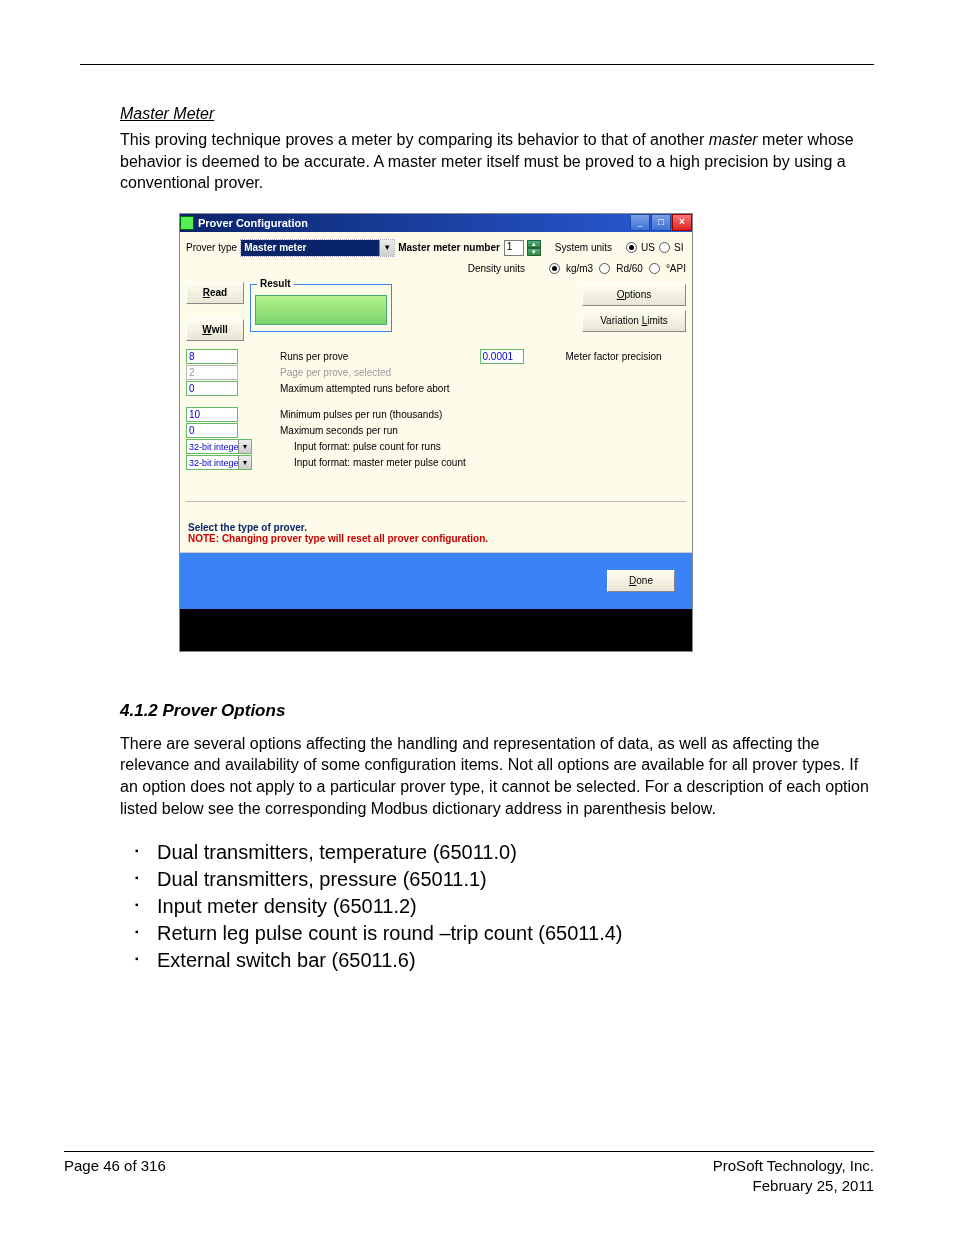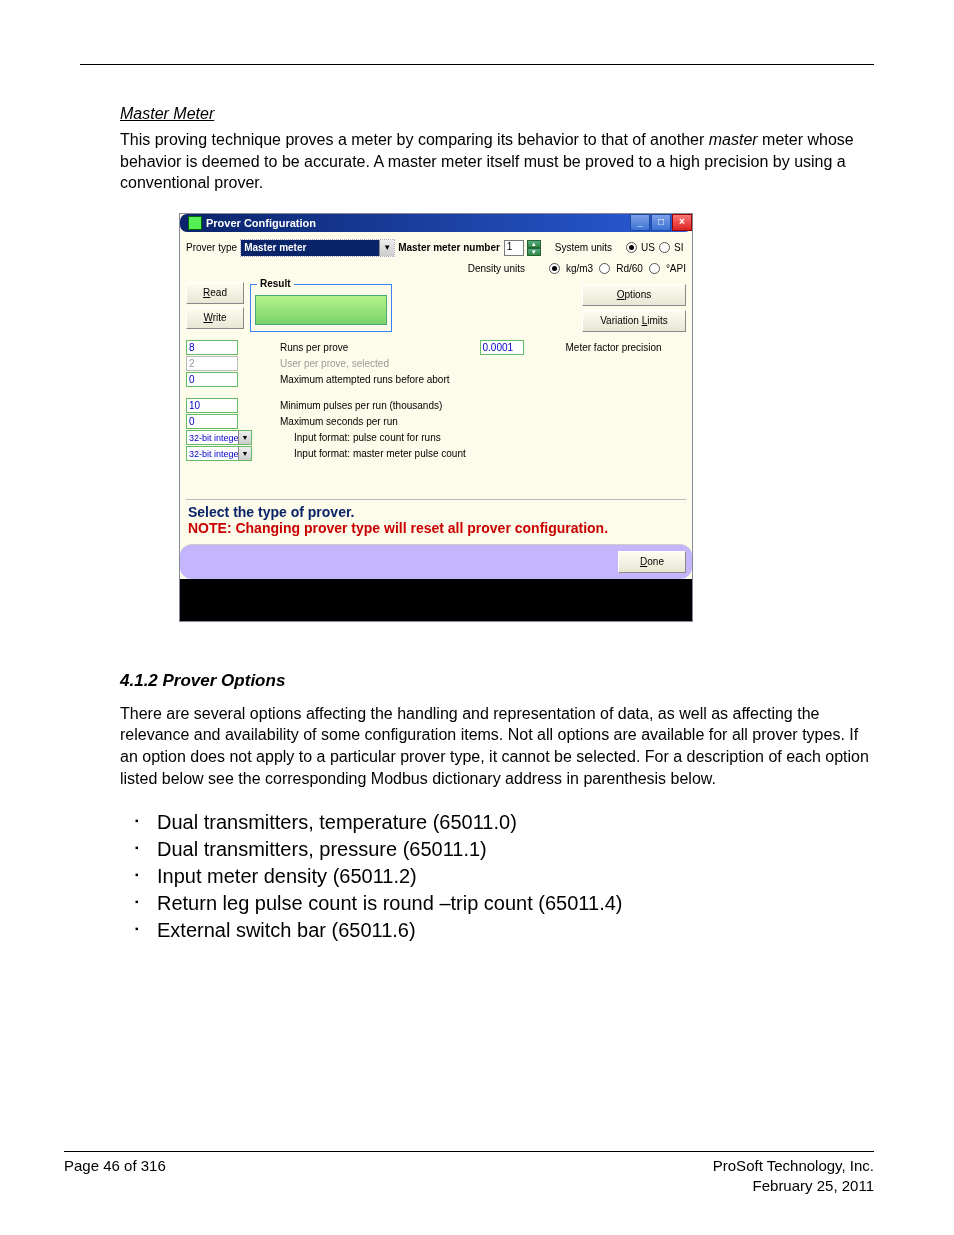--- a/index.html
+++ b/index.html
@@ -42,22 +42,21 @@
     color: #000;
     box-shadow: 0 0 0 1px #889;
   }
   .titlebar {
     background: linear-gradient(to right, #0a246a, #2a5bd7);
     color: #fff;
     font-weight: bold;
     font-size: 11px;
     height: 18px;
     display: flex; align-items: center; justify-content: space-between;
-    padding-left: 8px;
-    border-radius: 7px;
+    padding-left: 0;
   }
   .titlebar .tbl { display: flex; align-items: center; gap: 4px; }
   .appicon { width: 12px; height: 12px; background: #5e5; border: 1px solid #060; }
   .winbtns { display: flex; }
   .winbtn { width: 18px; height: 15px; margin-left: 1px; font-size: 10px; line-height: 13px; text-align: center; }
   .winbtn.min, .winbtn.max { background: linear-gradient(#7ea0e6,#3b72d4); color:#fff; border:1px solid #1c4ba0; }
   .winbtn.close { background: linear-gradient(#f77,#d22); color:#fff; border:1px solid #900; font-weight:bold; }
 
   .dlg-body { padding: 6px 6px 0 6px; position: relative; }
   .row1 { display: flex; align-items: center; gap: 4px; height: 20px; }
@@ -78,21 +77,21 @@
   .spin-wrap { display:flex; align-items:center; gap:3px; }
   .spin-input { width: 16px; height: 14px; background:#fff; border:1px solid #7a7a7a; font-size:10px; padding-left:2px; }
   .spin-arrows { width:14px; height:16px; display:flex; flex-direction:column; }
   .spin-arrows div { flex:1; background: linear-gradient(#5a8,#384); color:#fff; font-size:6px; display:flex;align-items:center;justify-content:center; border:1px solid #263; }
   .radio { width:9px; height:9px; border-radius:50%; border:1px solid #555; background:#fff; display:inline-flex; align-items:center; justify-content:center; }
   .radio.sel::after { content:""; width:5px; height:5px; border-radius:50%; background:#000; }
 
   .row2 { display:flex; justify-content:flex-end; gap:6px; align-items:center; height:18px; margin-top:2px; }
 
   .mid { display:flex; gap:6px; margin-top:4px; }
-  .mid .leftcol { width: 58px; display:flex; flex-direction:column; gap:3px; align-items:stretch; }
+  .mid .leftcol { width: 58px; display:flex; flex-direction:column; gap:15px; align-items:stretch;font-weight:bold; }
   .btn3d {
     height: 20px; background: linear-gradient(#fdfdf0,#e8e6d4);
     border: 1px solid #888; border-top-color:#fff; border-left-color:#fff;
     font-size:10px; display:flex; align-items:center; justify-content:center;
     padding: 0 6px;
   }
   .btn3d .ul { text-decoration: underline; }
   .result-box {
     border: 1px solid #3b82f6; position: relative; flex: 0 0 140px; height: 46px;
     margin-top: 2px;
@@ -110,29 +109,29 @@
   .prow .pcombo { width:62px; height:13px; background:#fff; border:1px solid #6b6; color:#00c; font-size:9px; padding-left:2px; display:flex; align-items:center; position:relative; }
   .prow .pcombo .ar { position:absolute; right:0; top:0; width:12px; height:13px; background:linear-gradient(#eee,#ccc); color:#000; font-size:7px; display:flex;align-items:center;justify-content:center; border-left:1px solid #888; }
   .prow .plbl { font-size:10px;padding-left:36px; }
   .prow .plbl.dis { color:#9a9a9a; }
   .prow.right { justify-content:flex-start; }
   .params .toprow { display:flex; gap:30px; }
   .params .leftblk { }
   .blank { height: 24px; }
 
   .hint {
-    margin-top: 13px;
+    margin-top: 6px;
     border-top: 1px solid #bbb;
-    padding: 4px 2px 8px 2px;
-    font-size: 14px;
+    padding: 20px 2px 8px 2px;
+    font-size: 10px;
   }
   .hint .h1 { color: #0a246a; font-weight: bold; }
   .hint .h2 { color: #c90000; font-weight: bold; }
 
-  .done-row { display:flex; justify-content:flex-end; padding: 6px; background:#c4b5fd; border-top:1px solid #ccc;border-radius:12px; }
+  .done-row { display:flex; justify-content:flex-end; padding: 17px; background:#3b82f6; border-top:1px solid #ccc; }
   .blackbar { height: 42px; background:#000; }
 </style>
 </head>
 <body>
 
 <div class="page">
   <hr class="hr">
 
   <div class="section-title">Master Meter</div>
   <p class="body1">
@@ -187,21 +186,21 @@
           <span class="radio"></span>
           <span>°API</span>
         </div>
 
         <div class="mid">
           <div class="leftcol">
             <div class="btn3d">
                 <span><span class="ul">R</span><span>ead</span></span>
               </div>
             <div class="btn3d">
-                <span><span class="ul">W</span><span>rite</span></span>
+                <span><span class="ul">W</span><span>will</span></span>
               </div>
           </div>
           <div class="result-box">
             <div class="legend">Result</div>
             <div class="result-inner"></div>
           </div>
           <div class="rcol">
             <div class="btn3d sidebtn">
                 <span><span class="ul">O</span>ptions</span>
               </div>
@@ -213,21 +212,21 @@
 
         <div class="params">
           <div class="toprow">
             <div class="leftblk">
               <div class="prow">
                   <div class="pin">8</div>
                   <span class="plbl">Runs per prove</span>
                 </div>
               <div class="prow">
                   <div class="pin dis">2</div>
-                  <span class="plbl dis">User per prove, selected</span>
+                  <span class="plbl dis">Page per prove, selected</span>
                 </div>
               <div class="prow">
                   <div class="pin">0</div>
                   <span class="plbl">Maximum attempted runs before abort</span>
                 </div>
             </div>
             <div>
               <div class="prow right">
                   <div class="pin" style="width:40px">0.0001</div>
                   <span class="plbl">Meter factor precision</span>

